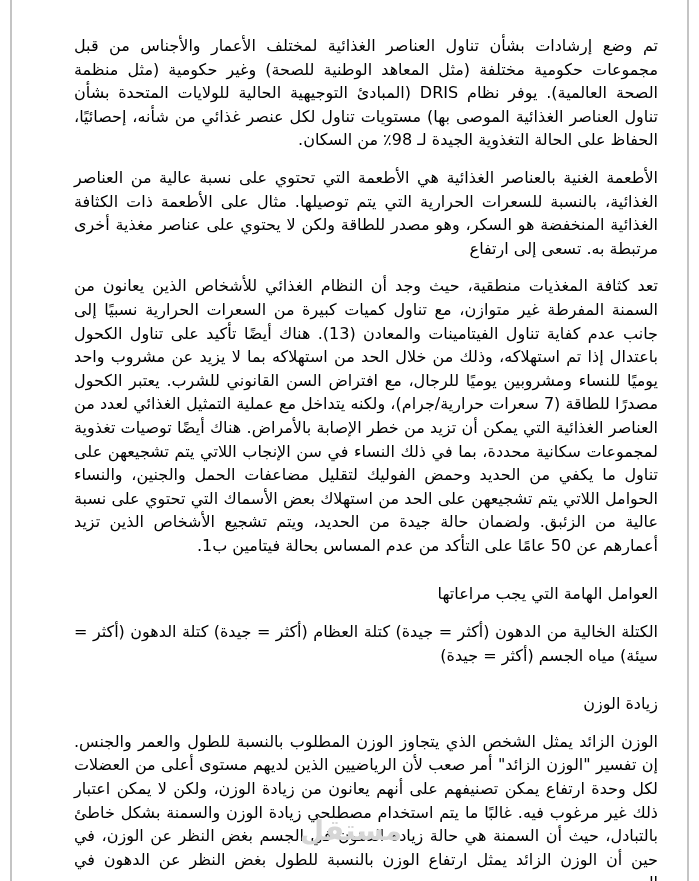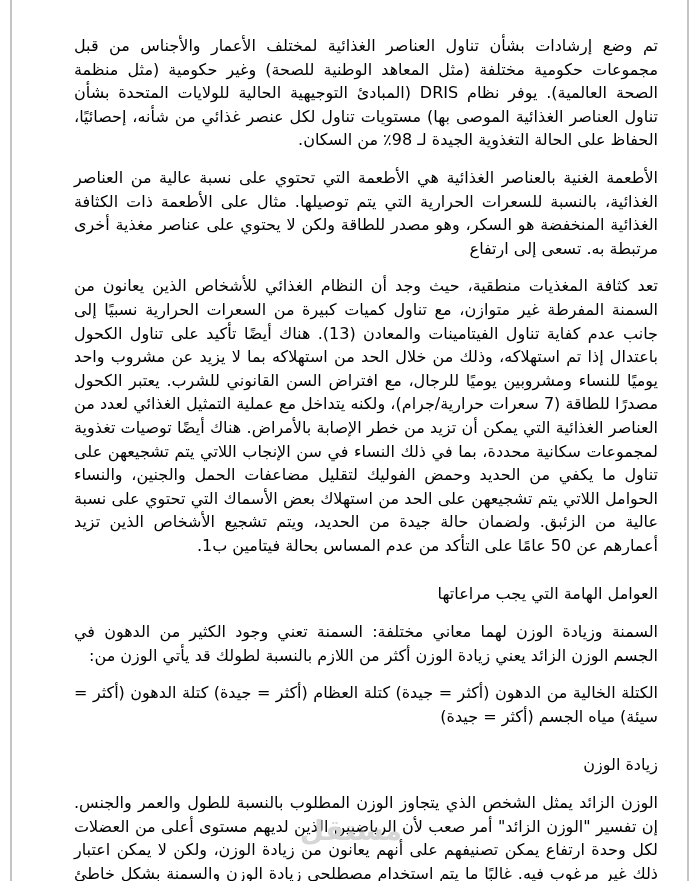--- a/index.html
+++ b/index.html
@@ -31,21 +31,20 @@
 <body>
 
 <div class="border-left"></div>
 <div class="border-right"></div>
 
 <div class="page">
   <p>تم وضع إرشادات بشأن تناول العناصر الغذائية لمختلف الأعمار والأجناس من قبل مجموعات حكومية مختلفة (مثل المعاهد الوطنية للصحة) وغير حكومية (مثل منظمة الصحة العالمية). يوفر نظام DRIS (المبادئ التوجيهية الحالية للولايات المتحدة بشأن تناول العناصر الغذائية الموصى بها) مستويات تناول لكل عنصر غذائي من شأنه، إحصائيًا، الحفاظ على الحالة التغذوية الجيدة لـ 98٪ من السكان.</p>
   <p>الأطعمة الغنية بالعناصر الغذائية هي الأطعمة التي تحتوي على نسبة عالية من العناصر الغذائية، بالنسبة للسعرات الحرارية التي يتم توصيلها. مثال على الأطعمة ذات الكثافة الغذائية المنخفضة هو السكر، وهو مصدر للطاقة ولكن لا يحتوي على عناصر مغذية أخرى مرتبطة به. تسعى إلى ارتفاع</p>
   <p>تعد كثافة المغذيات منطقية، حيث وجد أن النظام الغذائي للأشخاص الذين يعانون من السمنة المفرطة غير متوازن، مع تناول كميات كبيرة من السعرات الحرارية نسبيًا إلى جانب عدم كفاية تناول الفيتامينات والمعادن (13). هناك أيضًا تأكيد على تناول الكحول باعتدال إذا تم استهلاكه، وذلك من خلال الحد من استهلاكه بما لا يزيد عن مشروب واحد يوميًا للنساء ومشروبين يوميًا للرجال، مع افتراض السن القانوني للشرب. يعتبر الكحول مصدرًا للطاقة (7 سعرات حرارية/جرام)، ولكنه يتداخل مع عملية التمثيل الغذائي لعدد من العناصر الغذائية التي يمكن أن تزيد من خطر الإصابة بالأمراض. هناك أيضًا توصيات تغذوية لمجموعات سكانية محددة، بما في ذلك النساء في سن الإنجاب اللاتي يتم تشجيعهن على تناول ما يكفي من الحديد وحمض الفوليك لتقليل مضاعفات الحمل والجنين، والنساء الحوامل اللاتي يتم تشجيعهن على الحد من استهلاك بعض الأسماك التي تحتوي على نسبة عالية من الزئبق. ولضمان حالة جيدة من الحديد، ويتم تشجيع الأشخاص الذين تزيد أعمارهم عن 50 عامًا على التأكد من عدم المساس بحالة فيتامين ب1.</p>
   <p class="heading">العوامل الهامة التي يجب مراعاتها</p>
-  <p>السمنة وزيادة الوزن لهما معاني مختلفة: السمنة تعني وجود الكثير من الدهون في الجسم الوزن الزائد يعني زيادة الوزن أكثر من اللازم بالنسبة لطولك قد يأتي الوزن من:</p>
   <p>الكتلة الخالية من الدهون (أكثر = جيدة) كتلة العظام (أكثر = جيدة) كتلة الدهون (أكثر = سيئة) مياه الجسم (أكثر = جيدة)</p>
   <p class="heading">زيادة الوزن</p>
   <p>الوزن الزائد يمثل الشخص الذي يتجاوز الوزن المطلوب بالنسبة للطول والعمر والجنس. إن تفسير "الوزن الزائد" أمر صعب لأن الرياضيين الذين لديهم مستوى أعلى من العضلات لكل وحدة ارتفاع يمكن تصنيفهم على أنهم يعانون من زيادة الوزن، ولكن لا يمكن اعتبار ذلك غير مرغوب فيه. غالبًا ما يتم استخدام مصطلحي زيادة الوزن والسمنة بشكل خاطئ بالتبادل، حيث أن السمنة هي حالة زيادة الدهون في الجسم بغض النظر عن الوزن، في حين أن الوزن الزائد يمثل ارتفاع الوزن بالنسبة للطول بغض النظر عن الدهون في الجسم.</p>
 </div>
 
 <div class="watermark">
   <div class="wm-ar">مستقل</div>
   <div class="wm-en">mostaql.com</div>
 </div>
 

